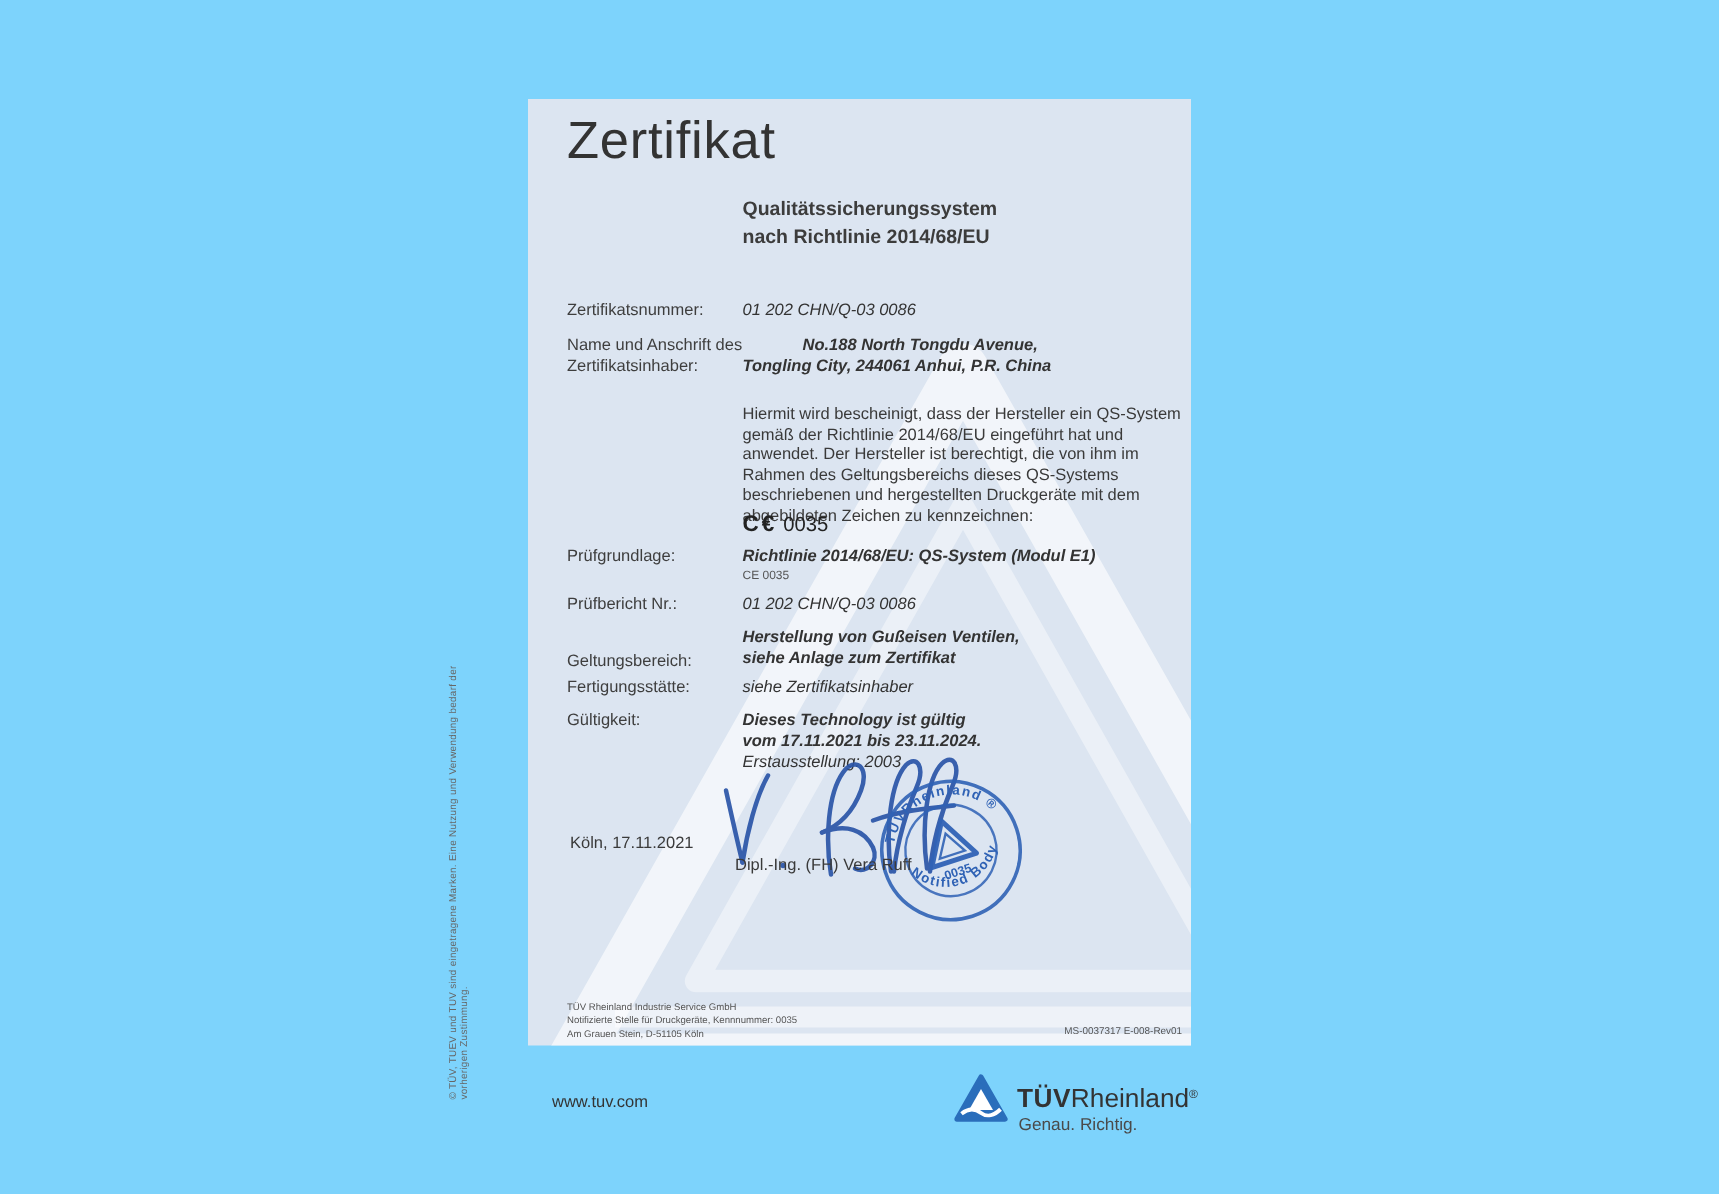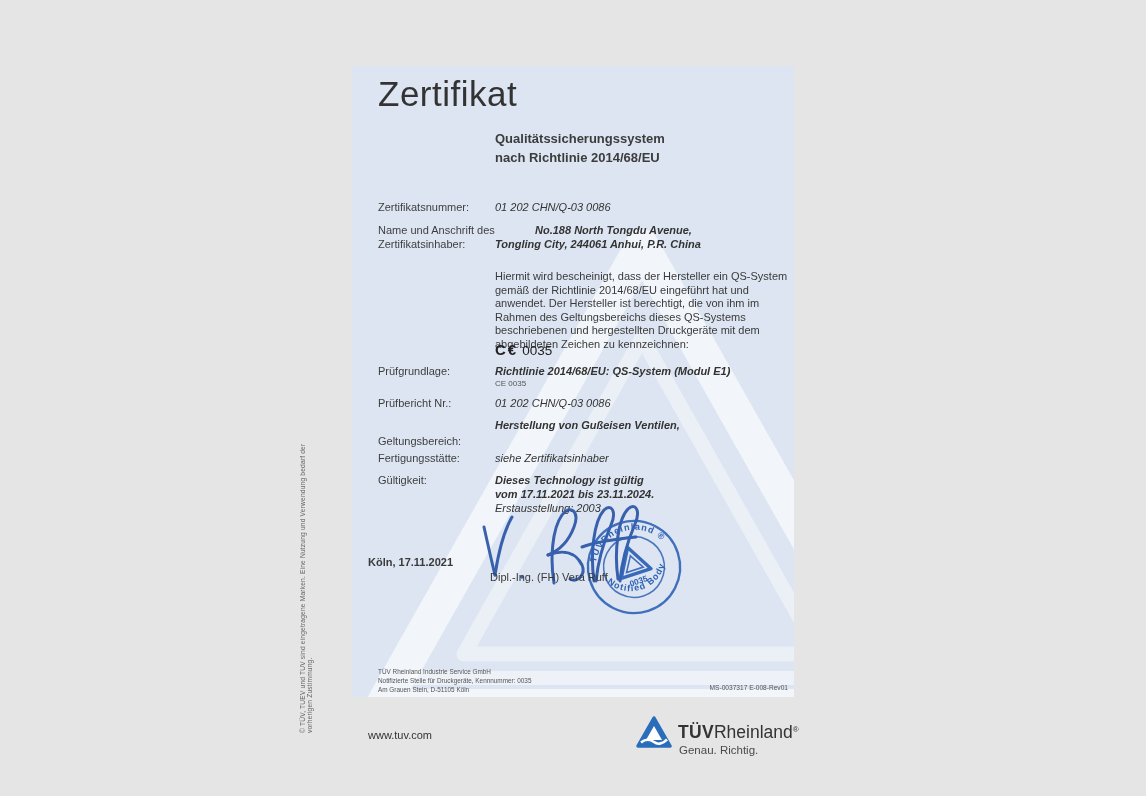--- a/index.html
+++ b/index.html
@@ -3,21 +3,21 @@
 <meta charset="utf-8">
 <style>
   :root{
     --panel-bg:#dce5f1;
     --stamp-blue:#2f62b5;
     --logo-blue:#2a6ebb;
     --text:#3a3a3a;
   }
   *{margin:0;padding:0;box-sizing:border-box;}
   body{background:#fff;font-family:"Liberation Sans",sans-serif;color:var(--text);}
-  #screen{position:relative;width:1146px;height:796px;background:#e5e5e5;overflow:hidden;}
+  #screen{position:relative;width:1146px;height:796px;background:#7dd3fc;overflow:hidden;}
 
   
   .panel{position:absolute;left:352px;top:66px;width:442px;height:631px;background:var(--panel-bg);overflow:hidden;}
   .panel *{position:absolute;}
 
   .watermark{left:10px;top:150px;width:560px;height:520px;pointer-events:none;}
 
   .title{left:26px;top:8px;font-size:35px;font-weight:400;color:#333;letter-spacing:.5px;position:absolute;}
   .subtitle{left:143px;top:64px;font-size:13px;font-weight:700;line-height:1.45;color:#3c3c3c;}
 
@@ -30,21 +30,21 @@
   .ce{left:143px;top:275px;font-size:15px;color:#222;}
   .ce .sym{font-weight:600;letter-spacing:2px;}
   .ce .num{font-size:13.5px;margin-left:4px;}
 
   .sub-small{left:143px;top:313px;font-size:8px;color:#555;}
 
   .sig-svg{left:118px;top:437px;width:205px;height:90px;}
   .stamp-wrap{left:233px;top:452px;width:98px;height:98px;transform:rotate(-18deg);}
   .stamp-stroke{stroke:var(--stamp-blue);fill:none;}
 
-  .place-date{left:16px;top:490px;font-size:11px;color:#3a3a3a;font-weight:bold;}
+  .place-date{left:28px;top:490px;font-size:11px;color:#3a3a3a;}
   .signer{left:138px;top:505px;font-size:11px;color:#3a3a3a;}
 
   .footer{left:26px;top:602px;font-size:6.4px;line-height:1.4;color:#555;}
   .doc-code{right:6px;top:618px;font-size:6.6px;color:#555;}
 
   
   .side-note{position:absolute;left:299px;top:733px;width:306px;font-size:6.6px;color:#666;
              transform:rotate(-90deg);transform-origin:left top;letter-spacing:.2px;}
   .website{position:absolute;left:368px;top:729px;font-size:11px;color:#333;}
 
@@ -109,20 +109,21 @@
     <div class="lbl" style="top:299px;">Prüfgrundlage:</div>
     <div class="val bold" style="top:299px;">Richtlinie 2014/68/EU: QS-System (Modul E1)</div>
     <div class="sub-small">CE 0035</div>
 
     <div class="lbl" style="top:331px;">Prüfbericht Nr.:</div>
     <div class="val" style="top:331px;">01 202 CHN/Q-03 0086</div>
 
     <div class="lbl" style="top:353px;margin-top:16px;">Geltungsbereich:</div>
     <div class="val bold" style="top:353px;">
       <span style="position:static;display:block;">Herstellung von Gußeisen Ventilen,</span>
+      <span style="position:static;display:block;">siehe Anlage zum Zertifikat</span>
     </div>
 
     <div class="lbl" style="top:386px;">Fertigungsstätte:</div>
     <div class="val" style="top:386px;">siehe Zertifikatsinhaber</div>
 
     <div class="lbl" style="top:408px;">Gültigkeit:</div>
     <div class="val" style="top:408px;">
       <span class="bold" style="position:static;display:block;">Dieses Technology ist gültig</span>
       <span class="bold" style="position:static;display:block;">vom 17.11.2021 bis 23.11.2024.</span>
       <span style="position:static;display:block;">Erstausstellung: 2003</span>

